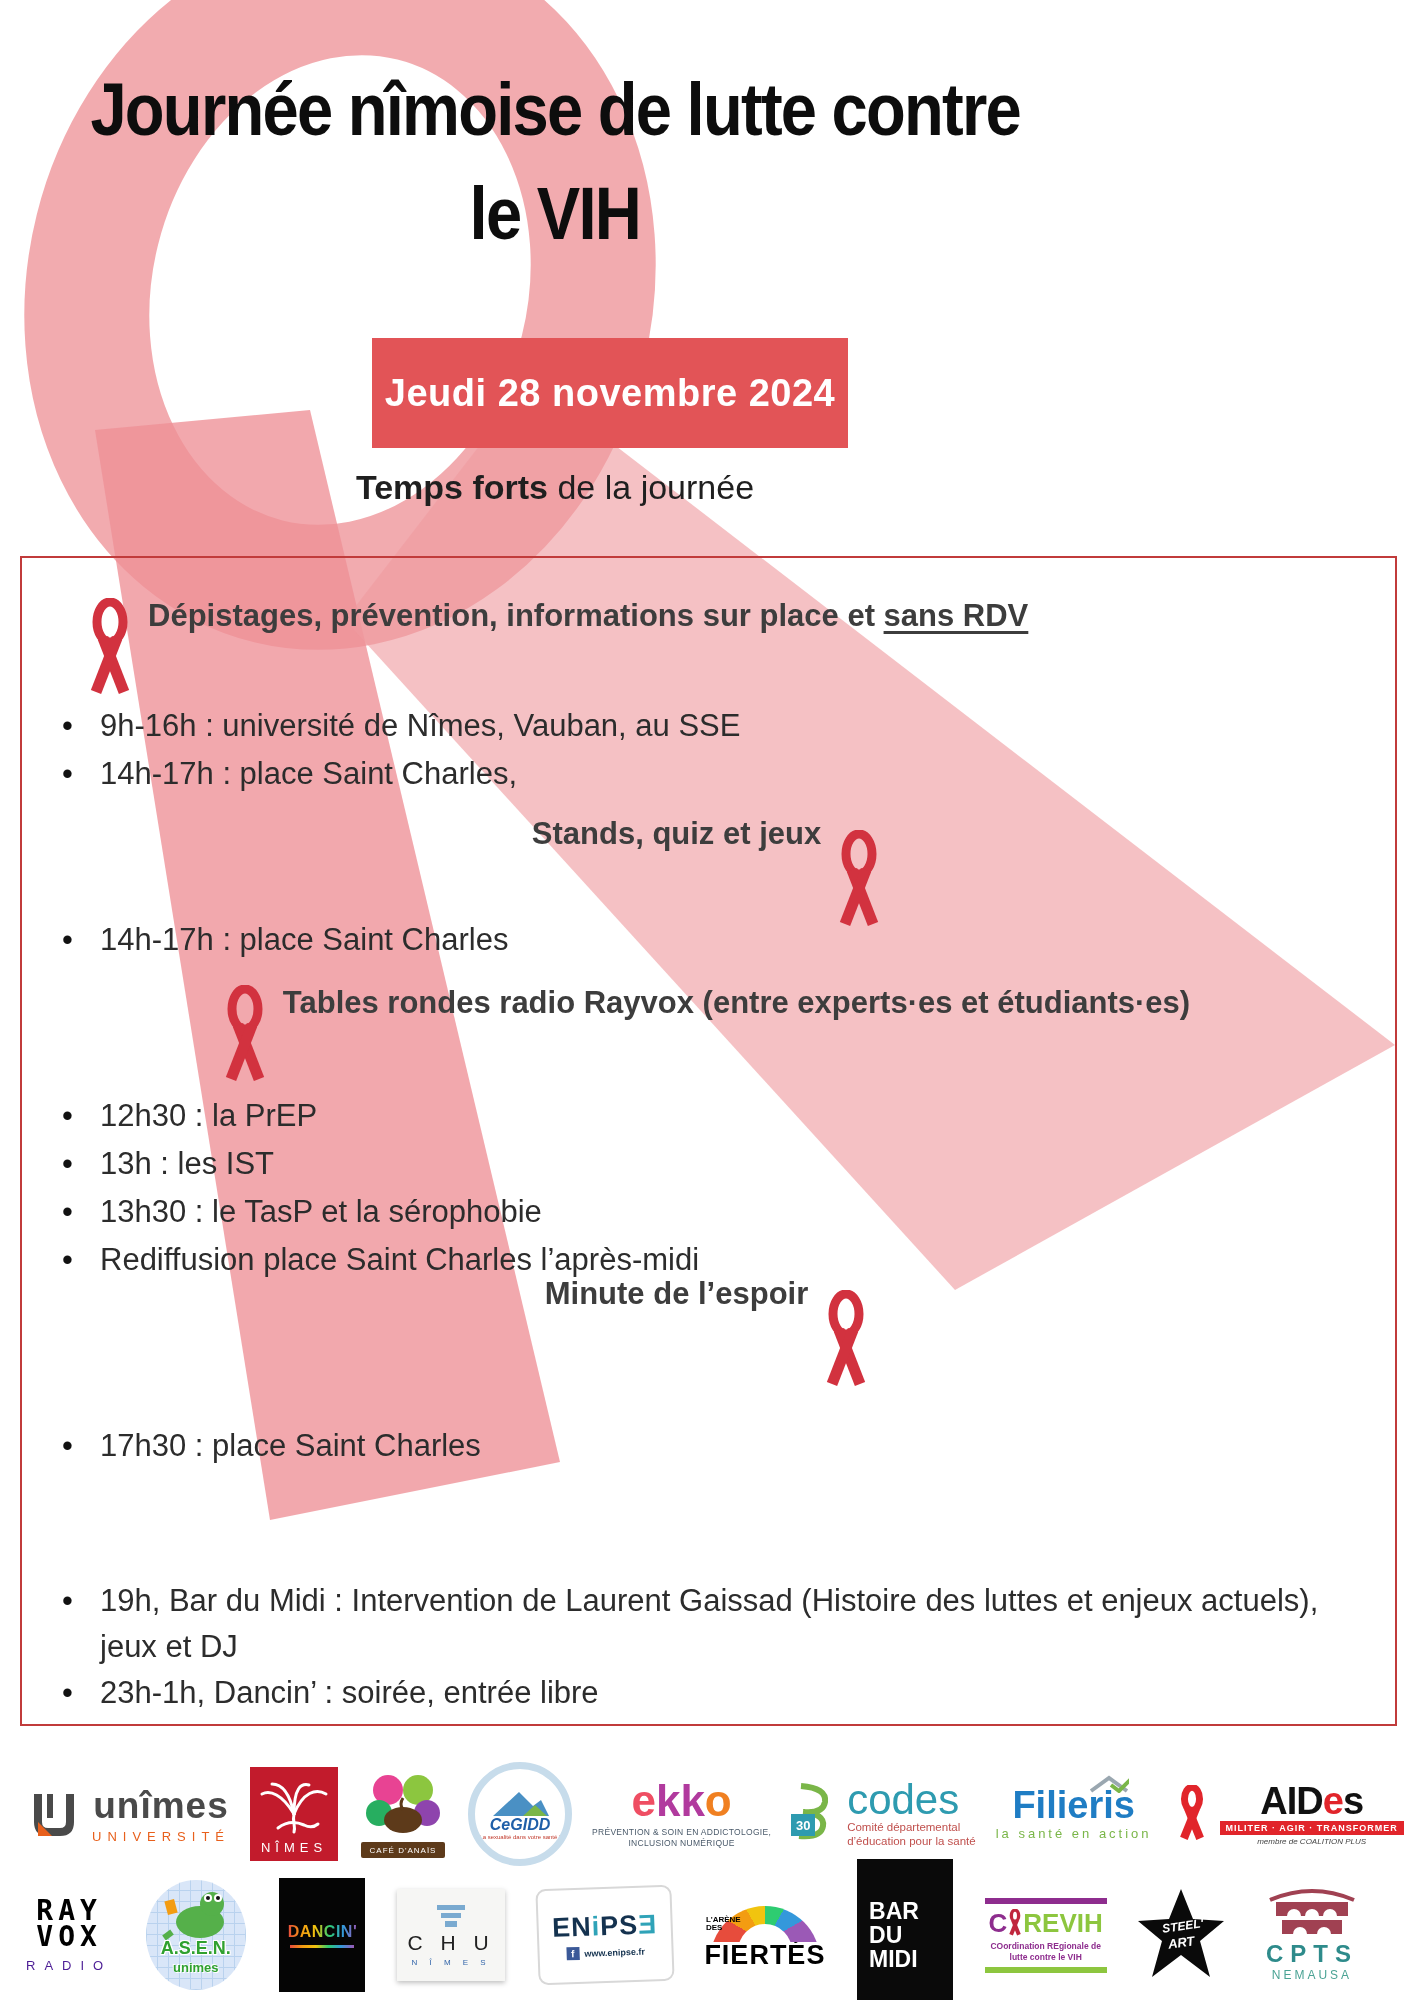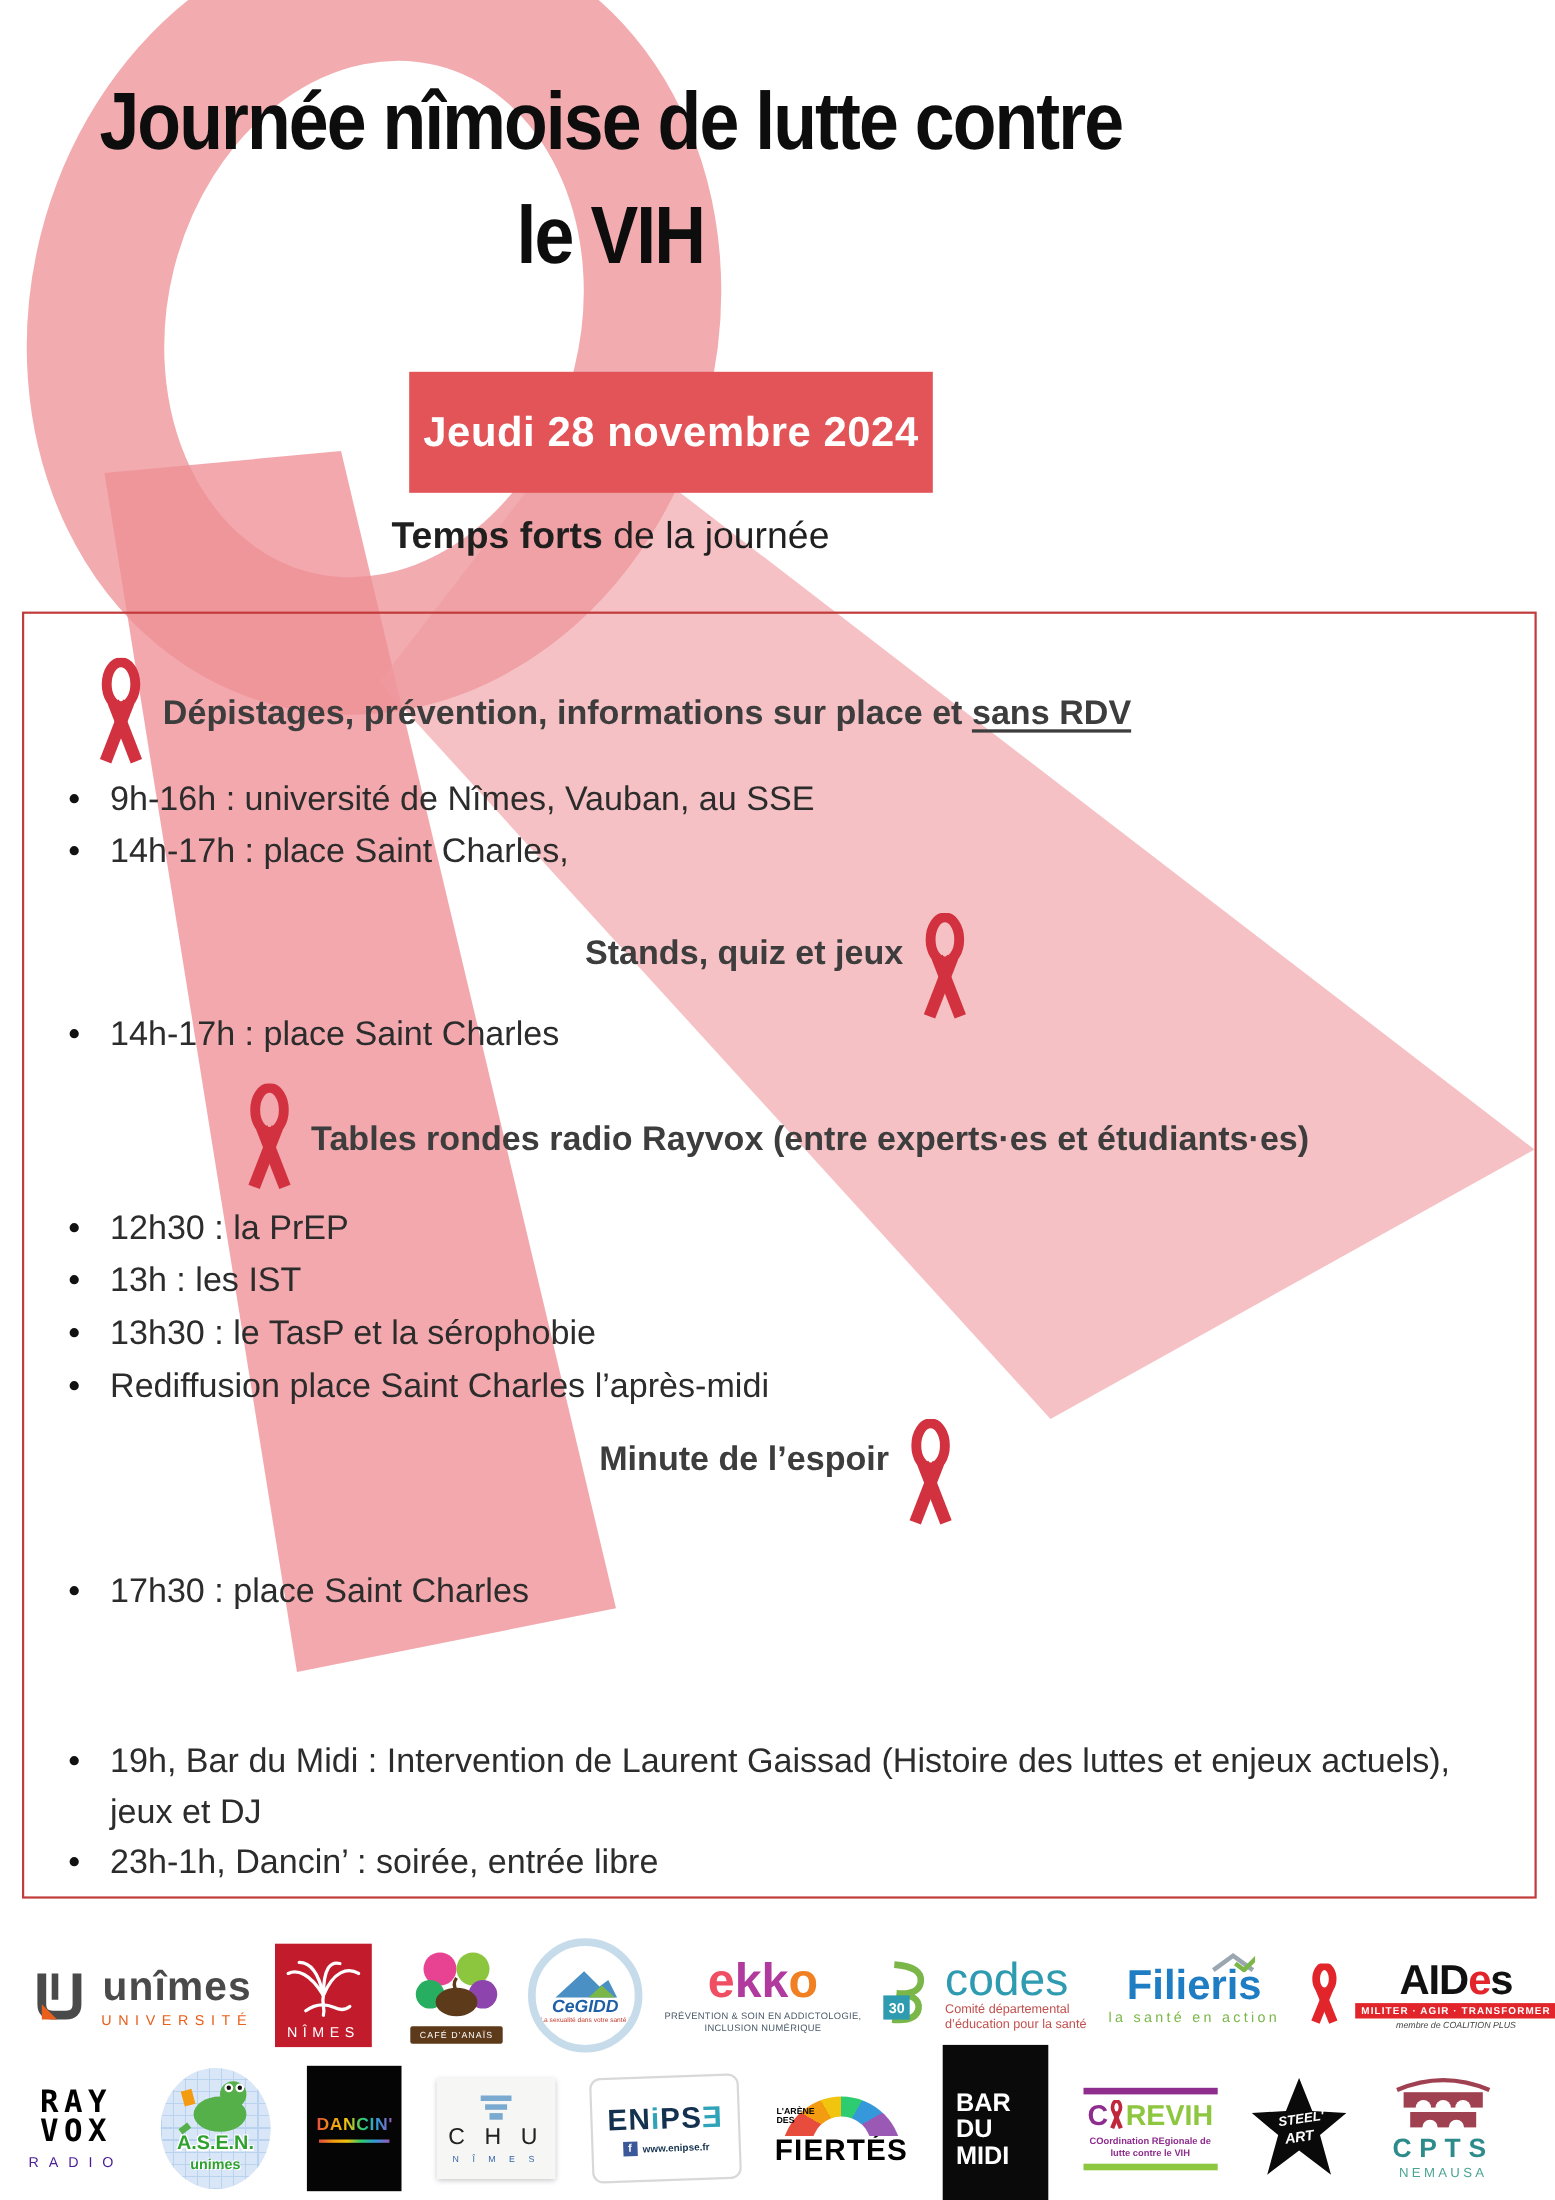--- a/index.html
+++ b/index.html
@@ -20,21 +20,21 @@
   .date-banner span{color:#ffffff;font-size:38px;font-weight:700;letter-spacing:.5px;white-space:nowrap;}
 
   .subtitle{position:absolute;left:0;top:468px;width:1110px;text-align:center;z-index:2;
             font-size:34px;color:#1f1f1f;}
   .subtitle .b{font-weight:700;}
 
   
   .main-box{position:absolute;left:20px;top:556px;width:1373px;height:1166px;z-index:1;
             border:2px solid #c13b3b;background:transparent;}
 
-  .hrow{position:absolute;display:flex;align-items:center;gap:16px;z-index:2;
+  .hrow{position:absolute;display:flex;align-items:flex-start;gap:16px;z-index:2;
         font-size:31px;font-weight:700;color:#3d3d3d;white-space:nowrap;}
   .hrow.centered{left:20px;width:1373px;justify-content:center;}
   .u{text-decoration:underline;text-decoration-thickness:3px;text-underline-offset:5px;}
   .ricon{flex:0 0 auto;}
 
   .blist{position:absolute;left:56px;width:1290px;z-index:2;font-size:31px;line-height:48px;color:#2c2c2c;}
   .blist.tight{line-height:46px;}
   .bullet{position:relative;padding-left:44px;}
   .bullet::before{content:"\2022";position:absolute;left:6px;color:#111;}
 
@@ -50,21 +50,21 @@
   .unimes-txt{display:flex;flex-direction:column;align-items:center;}
   .unimes-name{font-size:37px;font-weight:700;color:#4a4a4a;letter-spacing:1px;}
   .unimes-sub{font-size:13px;color:#e8601c;letter-spacing:6px;margin-top:2px;}
 
   
   .nimes-box{width:88px;height:88px;background:#c21b2c;display:flex;flex-direction:column;
              align-items:center;justify-content:flex-end;padding-bottom:6px;}
   .nimes-name{color:#fff;font-size:13px;letter-spacing:5px;margin-top:2px;}
 
   
-  .cafe{position:relative;width:90px;height:92px;margin-left:12px;}
+  .cafe{position:relative;width:90px;height:92px;}
   .cafe-banner{position:absolute;left:3px;bottom:2px;width:84px;height:16px;background:#5d3a1a;
                color:#fff;font-size:8px;display:flex;align-items:center;justify-content:center;
                letter-spacing:1px;border-radius:2px;}
 
   
   .cegidd{width:90px;height:90px;border-radius:50%;border:7px solid #c7dcEB;background:#fff;
           display:flex;flex-direction:column;align-items:center;justify-content:center;overflow:hidden;}
   .cegidd-name{font-size:16px;font-weight:700;font-style:italic;color:#1f5fa8;margin-top:-2px;}
   .cegidd-tag{font-size:6px;color:#c0392b;white-space:nowrap;}
 

